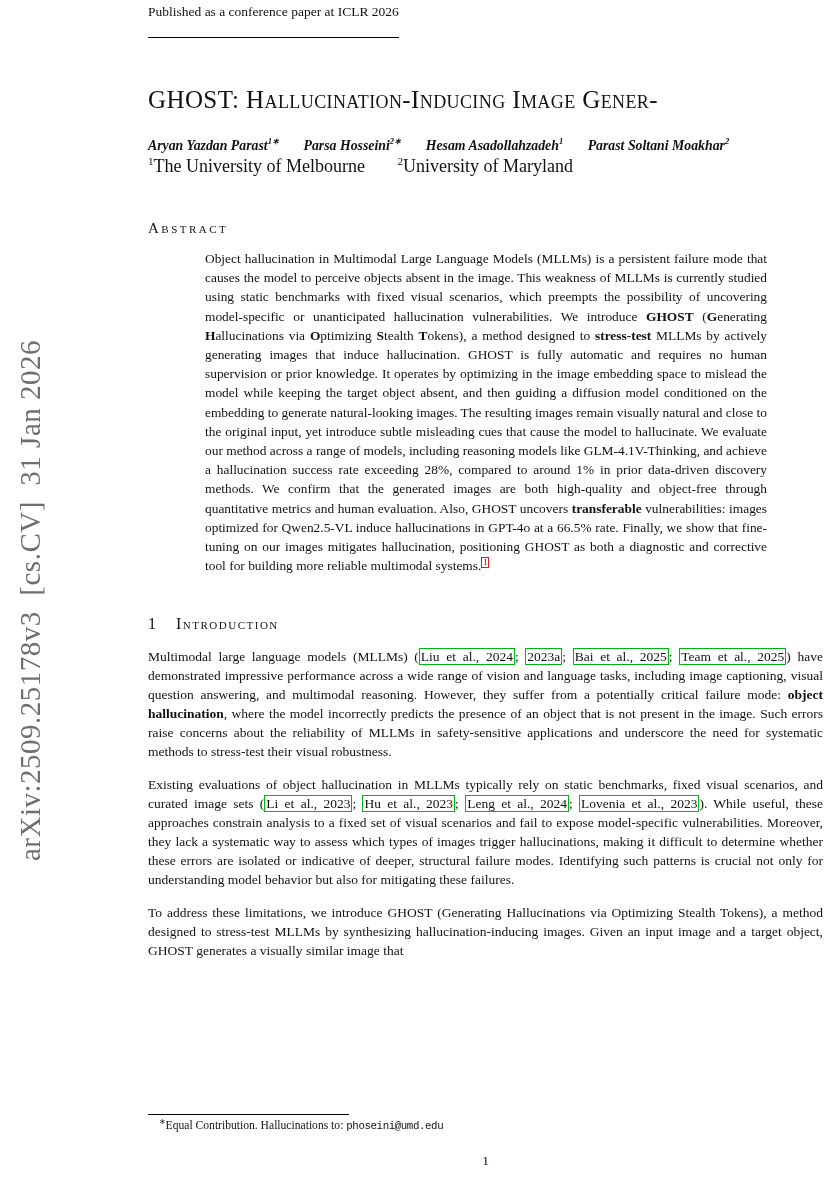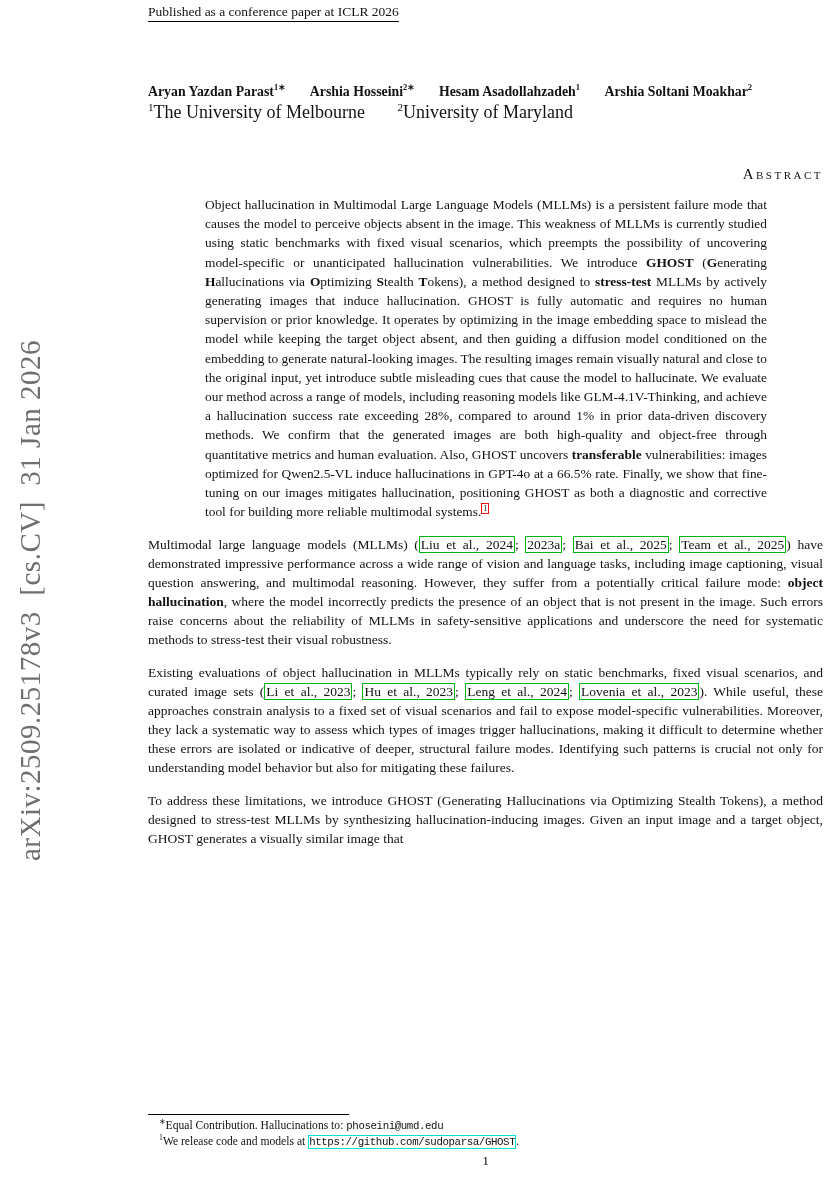--- a/index.html
+++ b/index.html
@@ -29,43 +29,43 @@
     line-height: 44px;
     color: var(--watermark, #6f6f6f);
     white-space: pre;
     text-align: center;
     letter-spacing: 0.5px;
   }
 
   .content { position: absolute; left: 148px; top: 0; width: 675px; height: 1200px; }
 
   .running-header { padding-top: 4px; font-size: 13.5px; }
-  .header-text { border-bottom: 1.2px solid #000; padding-bottom: 2px; }
+  .header-text { border-bottom: 1.2px solid #000; padding-bottom: 18px; }
 
   .title {
     margin-top: 62px;
     font-size: 25px;
     font-weight: normal;
     font-variant: small-caps;
     letter-spacing: 0.4px;
     line-height: 36px;
   }
   .title-line { display: block; }
 
   .authors { margin-top: 18px; font-size: 13.8px; }
   .author-row { line-height: 20px; }
-  .author { font-weight: bold; margin-right: 21px; white-space: nowrap; }
+  .author { font-weight: bold; margin-right: 21px; white-space: nowrap; font-style: italic; }
   .author:last-child { margin-right: 0; }
   sup { font-size: 0.62em; line-height: 0; }
   .affiliations { line-height: 20px; font-size: 18px; }
   .affiliation { margin-right: 28px; white-space: nowrap; }
 
   .abstract-heading {
     margin-top: 44px;
-    text-align: right;
+    text-align: left;
     font-variant: small-caps;
     font-size: 15px;
     letter-spacing: 2.5px;
   }
   .abstract-body {
     margin-top: 12px;
     margin-left: 57px;
     width: 562px;
     font-size: 13.4px;
     line-height: 19.2px;
@@ -138,46 +138,49 @@
 
   <div class="arxiv-watermark">arXiv:2509.25178v3  [cs.CV]  31 Jan 2026</div>
 
   <div class="content">
 
     <div class="running-header">
       <span class="header-text">Published as a conference paper at ICLR 2026</span>
     </div>
 
     <h1 class="title">
+      <span class="title-line">GHOST: Hallucination-Inducing Image Gener-</span>
     </h1>
 
     <div class="authors">
       <div class="author-row">
         <span class="author"><span>Aryan Yazdan Parast</span><sup>1∗</sup></span>
-        <span class="author"><span>Arshia Hosseini</span><sup>2∗</sup></span>
+        <span class="author"><span>Parsa Hosseini</span><sup>2∗</sup></span>
         <span class="author"><span>Hesam Asadollahzadeh</span><sup>1</sup></span>
-        <span class="author"><span>Arshia Soltani Moakhar</span><sup>2</sup></span>
+        <span class="author"><span>Parast Soltani Moakhar</span><sup>2</sup></span>
       </div>
       <div class="affiliations">
         <span class="affiliation"><sup>1</sup><span>The University of Melbourne</span></span>
         <span class="affiliation"><sup>2</sup><span>University of Maryland</span></span>
       </div>
     </div>
 
     <div class="abstract-heading">Abstract</div>
 
     <div class="abstract-body"><span>Object hallucination in Multimodal Large Language Models (MLLMs) is a persistent failure mode that causes the model to perceive objects absent in the image. This weakness of MLLMs is currently studied using static benchmarks with fixed visual scenarios, which preempts the possibility of uncovering model-specific or unanticipated hallucination vulnerabilities. We introduce </span><span class="seg-b">GHOST</span><span> (</span><span class="seg-b">G</span><span>enerating </span><span class="seg-b">H</span><span>allucinations via </span><span class="seg-b">O</span><span>ptimizing </span><span class="seg-b">S</span><span>tealth </span><span class="seg-b">T</span><span>okens), a method designed to </span><span class="seg-b">stress-test</span><span> MLLMs by actively generating images that induce hallucination. GHOST is fully automatic and requires no human supervision or prior knowledge. It operates by optimizing in the image embedding space to mislead the model while keeping the target object absent, and then guiding a diffusion model conditioned on the embedding to generate natural-looking images. The resulting images remain visually natural and close to the original input, yet introduce subtle misleading cues that cause the model to hallucinate. We evaluate our method across a range of models, including reasoning models like GLM-4.1V-Thinking, and achieve a hallucination success rate exceeding 28%, compared to around 1% in prior data-driven discovery methods. We confirm that the generated images are both high-quality and object-free through quantitative metrics and human evaluation. Also, GHOST uncovers </span><span class="seg-b">transferable</span><span> vulnerabilities: images optimized for Qwen2.5-VL induce hallucinations in GPT-4o at a 66.5% rate. Finally, we show that fine-tuning on our images mitigates hallucination, positioning GHOST as both a diagnostic and corrective tool for building more reliable multimodal systems.</span><span class="seg-fnref">1</span></div>
 
+    <div class="section-heading">
+      <span class="section-number">1</span><span class="section-title">Introduction</span>
+    </div>
 
     <div class="body-para"><span>Multimodal large language models (MLLMs) (</span><span class="seg-cite">Liu et al., 2024</span><span>; </span><span class="seg-cite">2023a</span><span>; </span><span class="seg-cite">Bai et al., 2025</span><span>; </span><span class="seg-cite">Team et al., 2025</span><span>) have demonstrated impressive performance across a wide range of vision and language tasks, including image captioning, visual question answering, and multimodal reasoning. However, they suffer from a potentially critical failure mode: </span><span class="seg-b">object hallucination</span><span>, where the model incorrectly predicts the presence of an object that is not present in the image. Such errors raise concerns about the reliability of MLLMs in safety-sensitive applications and underscore the need for systematic methods to stress-test their visual robustness.</span></div>
     <div class="body-para"><span>Existing evaluations of object hallucination in MLLMs typically rely on static benchmarks, fixed visual scenarios, and curated image sets (</span><span class="seg-cite">Li et al., 2023</span><span>; </span><span class="seg-cite">Hu et al., 2023</span><span>; </span><span class="seg-cite">Leng et al., 2024</span><span>; </span><span class="seg-cite">Lovenia et al., 2023</span><span>). While useful, these approaches constrain analysis to a fixed set of visual scenarios and fail to expose model-specific vulnerabilities. Moreover, they lack a systematic way to assess which types of images trigger hallucinations, making it difficult to determine whether these errors are isolated or indicative of deeper, structural failure modes. Identifying such patterns is crucial not only for understanding model behavior but also for mitigating these failures.</span></div>
     <div class="body-para"><span>To address these limitations, we introduce GHOST (Generating Hallucinations via Optimizing Stealth Tokens), a method designed to stress-test MLLMs by synthesizing hallucination-inducing images. Given an input image and a target object, GHOST generates a visually similar image that</span></div>
 
     <div class="footnote-block">
       <div class="footnote-rule"></div>
       <div class="footnote"><span class="seg-sup">∗</span><span>Equal Contribution. Hallucinations to: </span><span class="seg-mono">phoseini@umd.edu</span></div>
-      <div class="footnote"><span class="seg-sup">1</span><span>We release code and models at </span><span class="seg-link">https://github.com/sudoparsa/GHOST</span><span>.</span></div>
     </div>
 
     <div class="page-number">1</div>
 
   </div>
 </div>
 
 </body></html>

